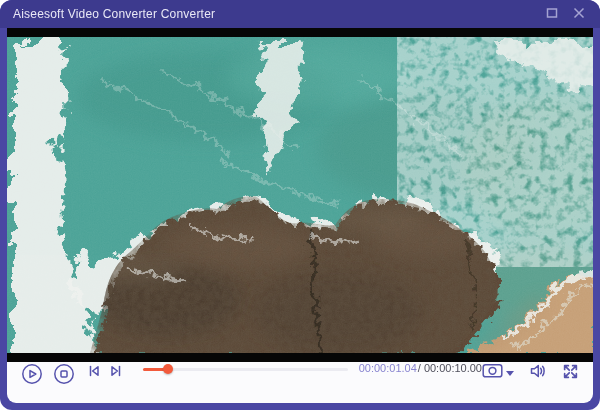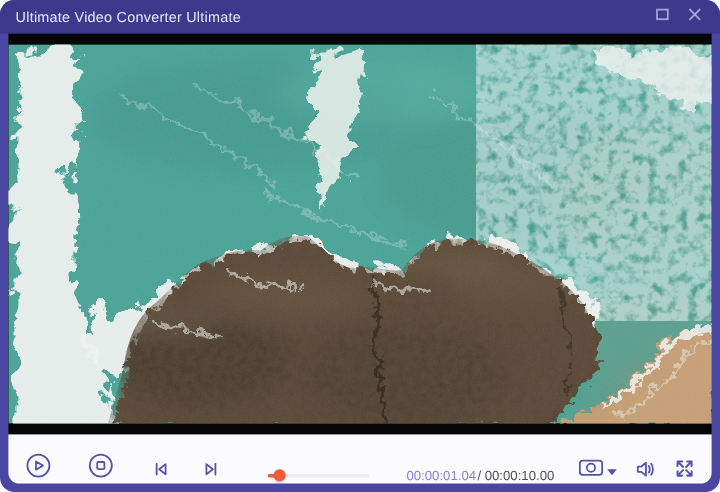--- a/index.html
+++ b/index.html
@@ -11,21 +11,21 @@
     display:flex;align-items:center;}
   .title{color:#e9e8f6;font-size:12px;padding-left:13px;letter-spacing:.2px;}
   .winbtns{margin-left:auto;display:flex;align-items:center;gap:9px;padding-right:12px;}
   .winbtn{width:18px;height:18px;display:flex;align-items:center;justify-content:center;cursor:pointer;}
   .winbtn svg{stroke:#a5a3d2;stroke-width:1.5;fill:none;}
   
   .video-frame{position:absolute;left:7px;top:28px;width:586px;height:334px;background:#060606;}
   .video-frame svg{position:absolute;left:0;top:9px;width:586px;height:316px;display:block;}
   
   .controlbar{position:absolute;left:7px;top:362px;width:586px;height:41px;background:#fbfbfd;
-    border-radius:0 0 9px 9px;display:flex;align-items:flex-end;gap:20px;}
+    border-radius:0 0 9px 9px;display:flex;align-items:flex-start;}
   .ctl{display:flex;align-items:center;justify-content:center;cursor:pointer;background:none;border:none;padding:0;}
   .ctl svg{stroke:#5653ad;fill:none;stroke-width:1.5;stroke-linecap:round;stroke-linejoin:round;}
   .btn-play{margin-left:13px;}
   .btn-stop{margin-left:8px;}
   .btn-prev{margin-left:9px;}
   .btn-next{margin-left:4px;}
   
   .slider{position:relative;width:258px;height:14px;margin-left:18px;cursor:pointer;}
   .slider-track{position:absolute;left:0;right:0;top:6px;height:3px;background:#ebebf1;border-radius:2px;}
   .slider-fill{position:absolute;left:0;top:6px;height:3px;background:#f25a3c;border-radius:2px;}
@@ -43,21 +43,21 @@
     border-top:5px solid #5653ad;margin-top:2px;}
   .btn-volume{margin-left:15px;}
   .btn-full{margin-left:15px;}
 </style>
 </head>
 <body>
 
 <div class="window">
 
   <div class="titlebar">
-    <span class="title">Ultimate Video Converter Ultimate</span>
+    <span class="title">Aiseesoft Video Converter Converter</span>
     <div class="winbtns">
       <div class="winbtn">
         <span>
           <svg width="12" height="12" viewBox="0 0 12 12">
               <rect x="1.5" y="2" width="9" height="8"></rect>
             </svg>
         </span>
       </div>
       <div class="winbtn">
         <span>

